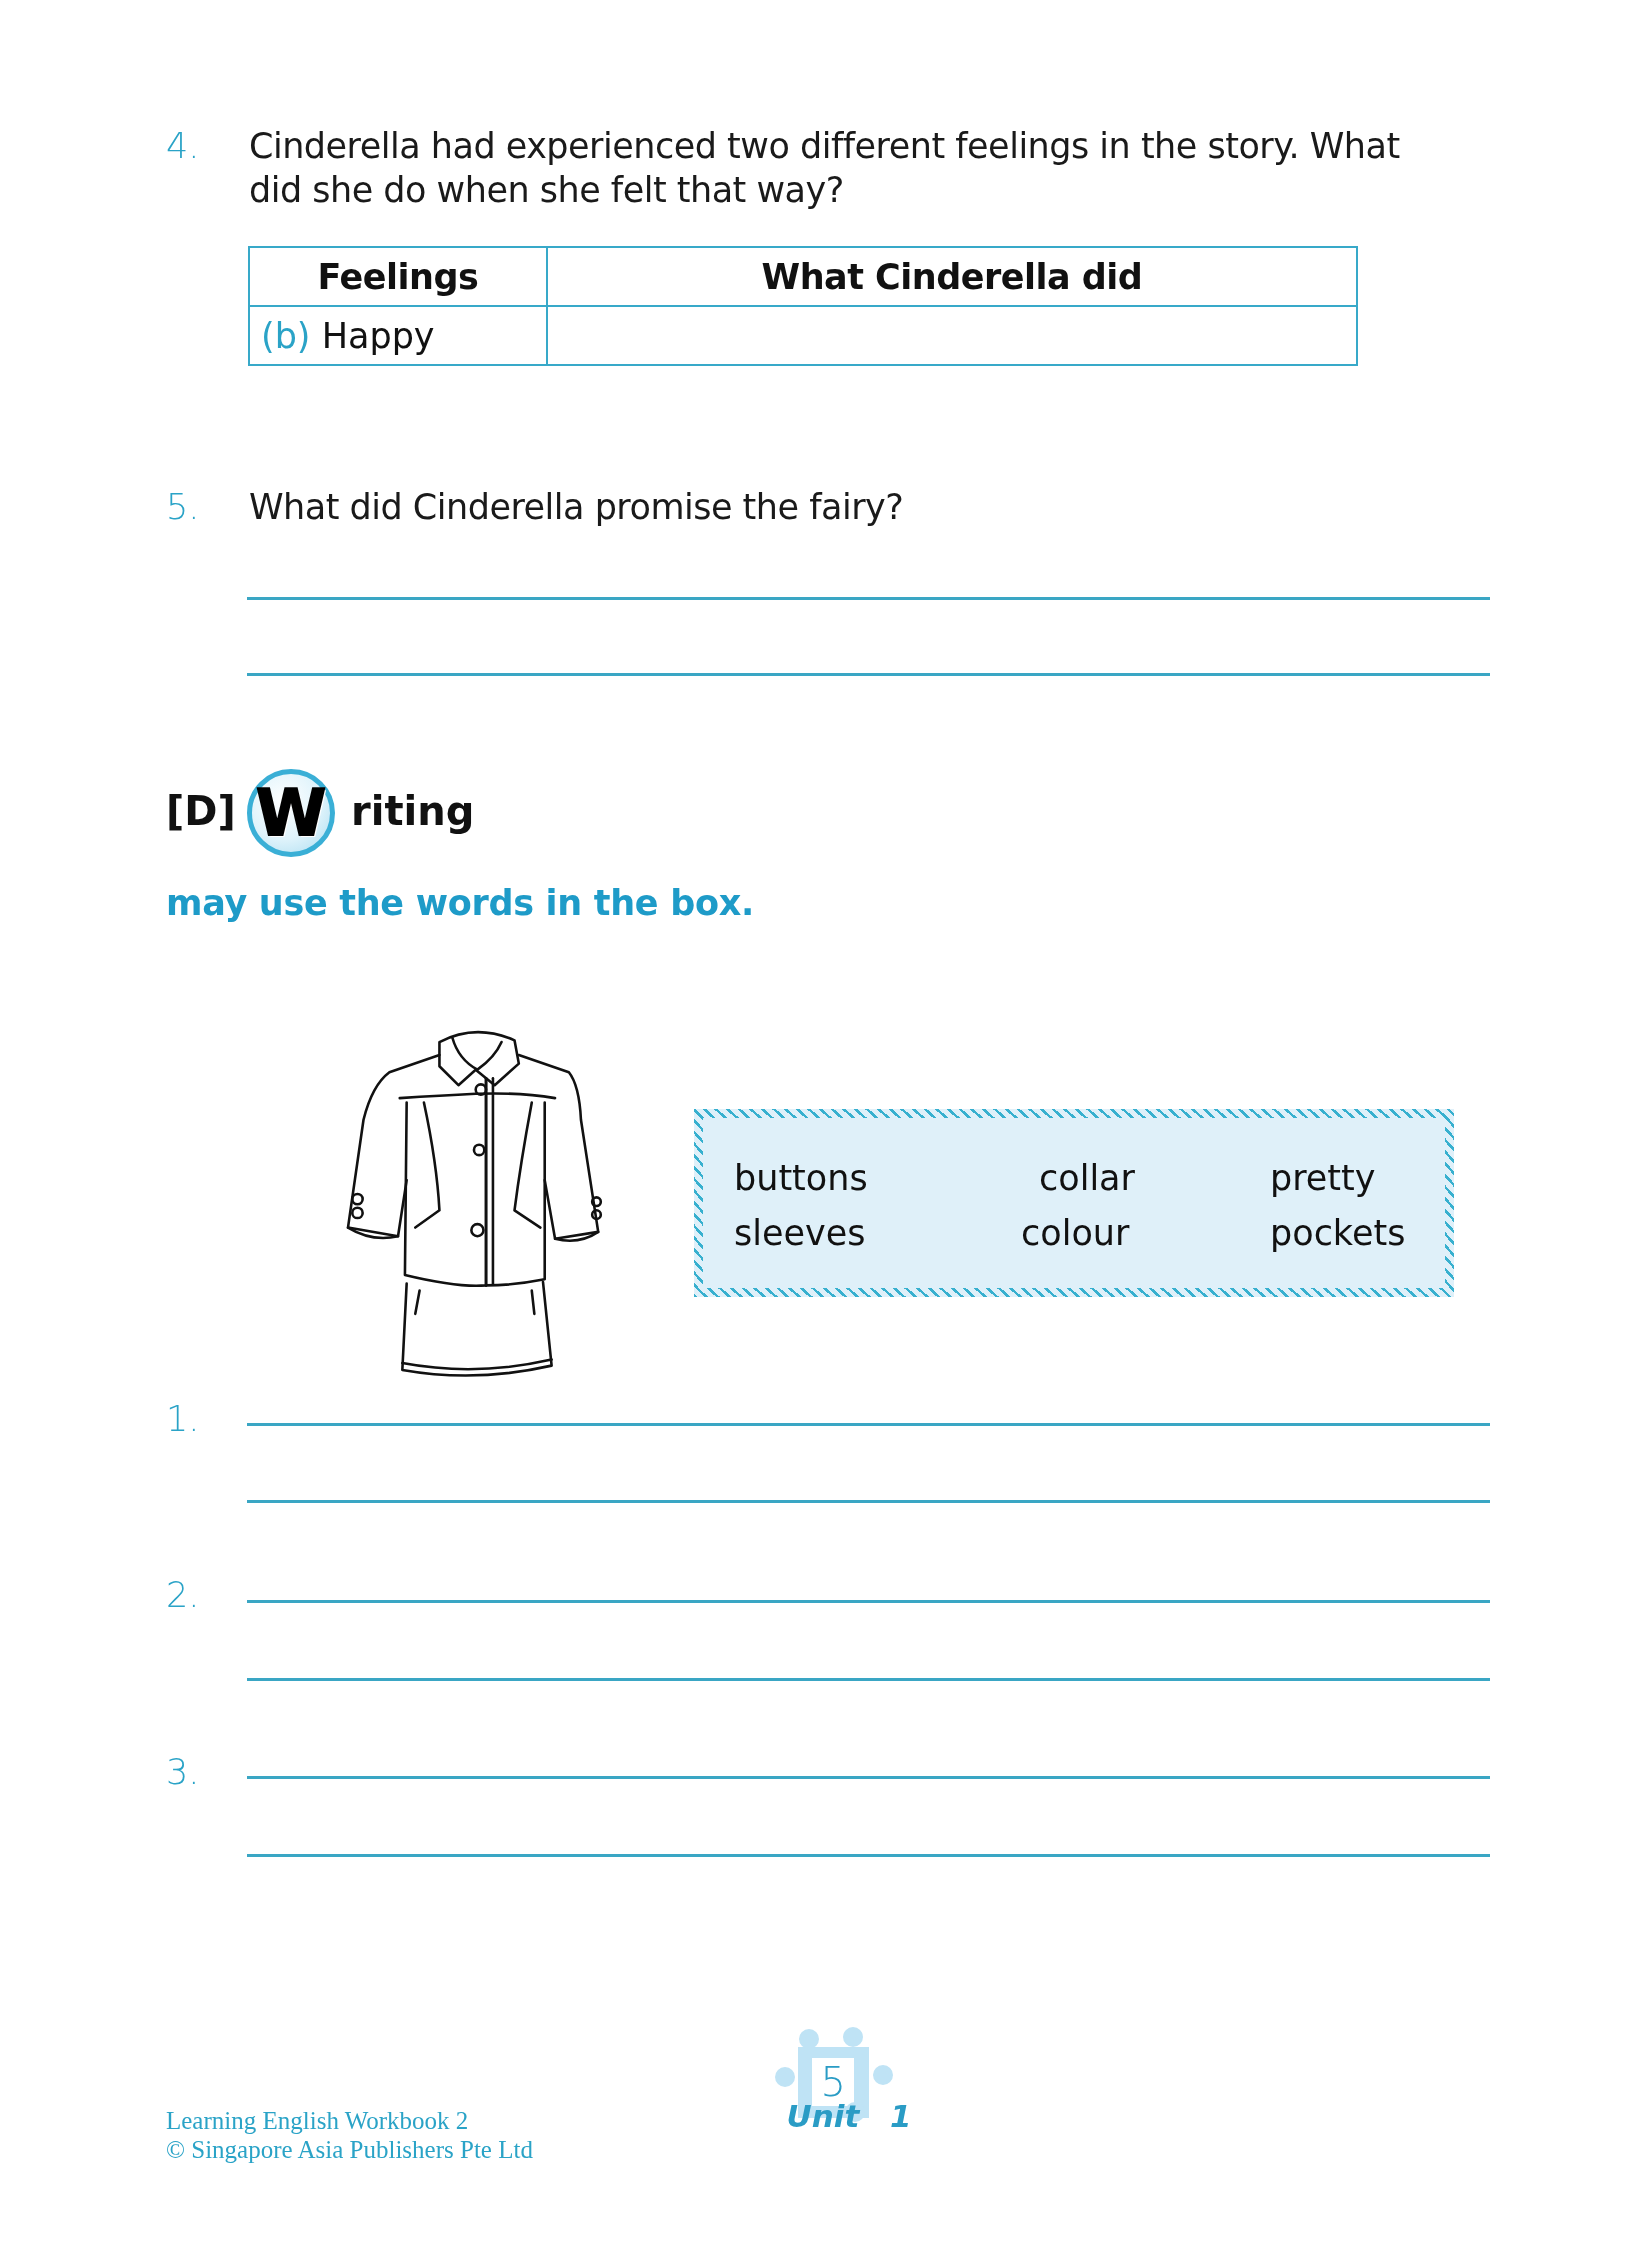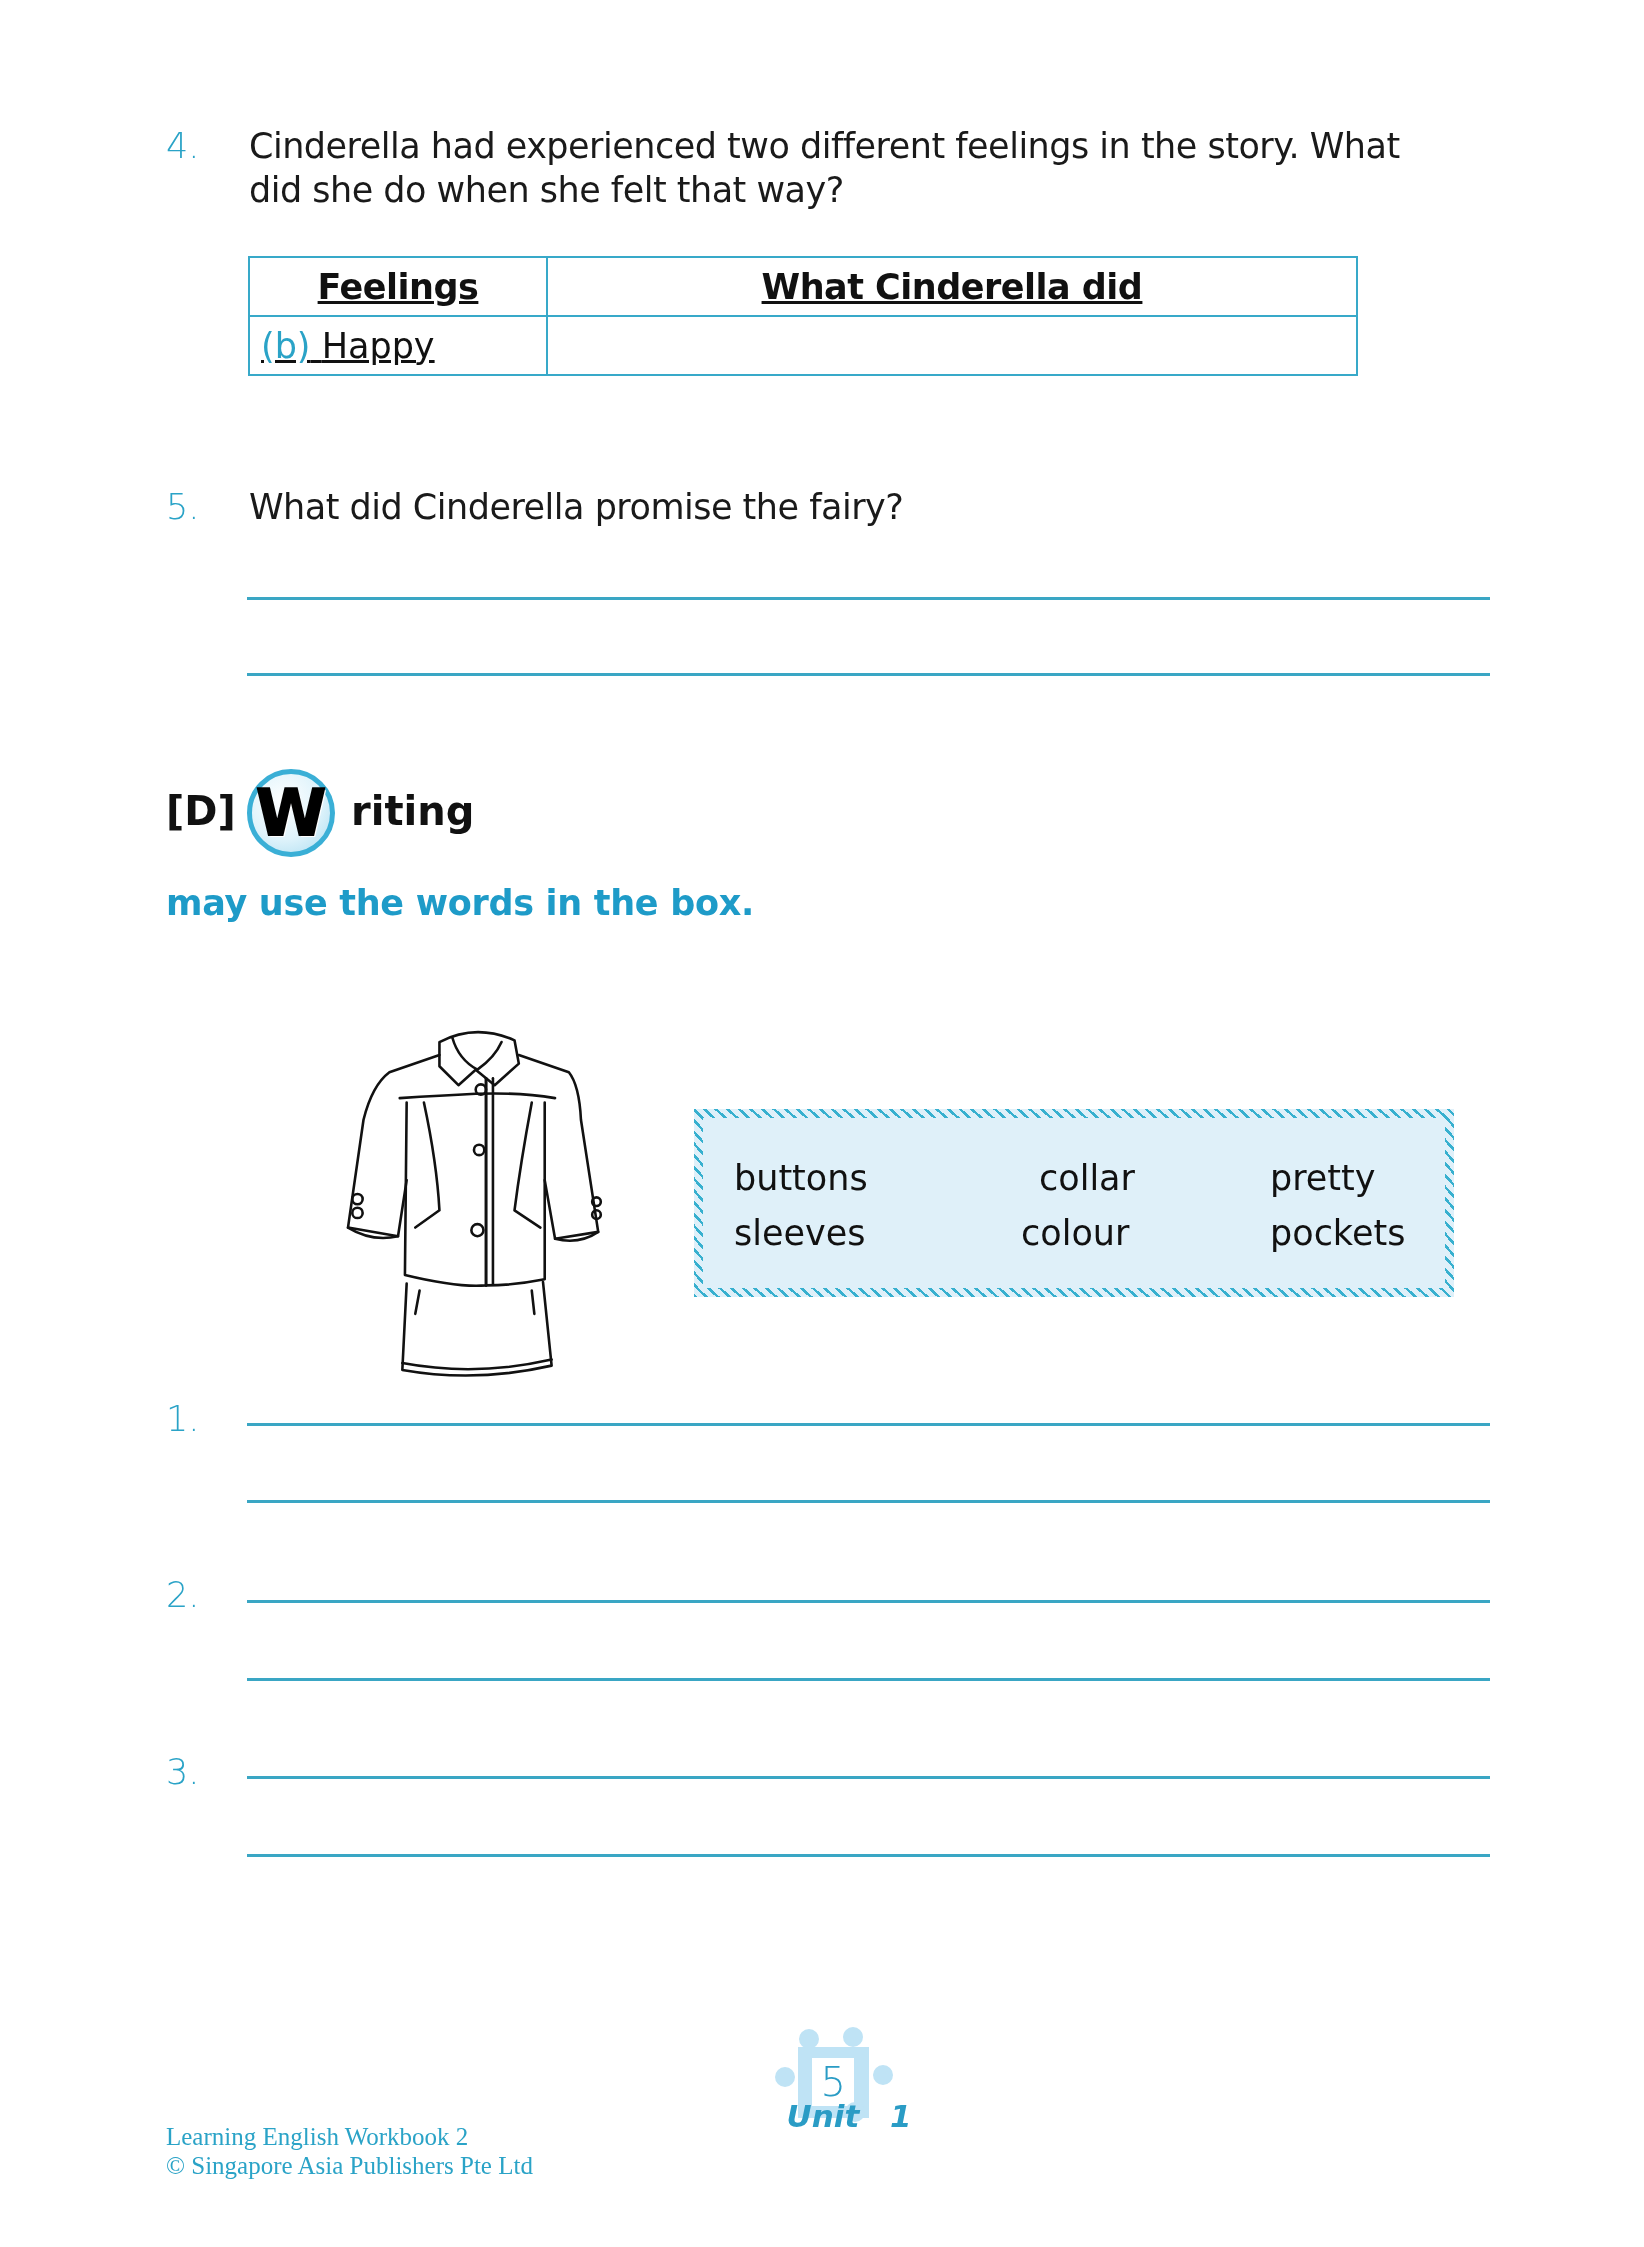--- a/index.html
+++ b/index.html
@@ -4,21 +4,21 @@
 <style>
   html, body { margin: 0; padding: 0; background: #ffffff; }
   body { width: 1645px; height: 2248px; position: relative; overflow: hidden;
          font-family: "DejaVu Sans", sans-serif; color: #111; }
   .abs { position: absolute; }
   .qnum { color: #2aa3c7; font-size: 35px; font-family: "DejaVu Sans", sans-serif; font-weight: 300; }
   .qtext { font-size: 35px; line-height: 44px; color: #1a1a1a; font-family: "DejaVu Sans", sans-serif; letter-spacing: -0.5px; }
   .answer-line { position: absolute; height: 2.7px; background: #3aa6c4; left: 247px; width: 1243px; }
 
   
-  .feel-table { position: absolute; left: 248px; top: 256px; width: 1110px; border-collapse: collapse; text-decoration: underline; }
+  .feel-table { position: absolute; left: 248px; top: 246px; width: 1110px; border-collapse: collapse; }
   .feel-table td, .feel-table th { border: 2.7px solid #38a9c9; height: 57px; padding: 0 11px; font-size: 35px; }
   .feel-table th { font-weight: bold; text-align: center; color: #111; letter-spacing: -0.5px; }
   .feel-table td.c1 { width: 274px; }
   .feel-table .lbl { color: #2aa3c7; }
 
   
   .sec-d { font-size: 40px; font-weight: bold; }
   .w-badge { width: 88px; height: 88px; border-radius: 50%;
              background: radial-gradient(circle at 40% 35%, #ffffff 0%, #dff3fb 55%, #a9dcf0 100%);
              border: 5.5px solid #3aafd6; box-sizing: border-box;
@@ -28,21 +28,21 @@
   .instr { color: #1e9bc8; font-weight: bold; font-size: 35px; line-height: 46px; letter-spacing: -0.3px; }
 
   
   .word-box { position: absolute; left: 694px; top: 1109px; width: 760px; height: 188px;
               background: #dff0f9; box-sizing: border-box;
               border: 9.1px solid transparent;
               border-image: repeating-linear-gradient(45deg, #37b0cf 0 2.7px, #dff0f9 2.7px 8.2px) 10; }
   .word-box .w { position: absolute; font-size: 35px; color: #111; }
 
   
-  .footer-txt { font-family: "Liberation Serif", serif; color: #2aa3c7; font-size: 25px; line-height: 29px; margin-top: 16px; }
+  .footer-txt { font-family: "Liberation Serif", serif; color: #2aa3c7; font-size: 25px; line-height: 29px; }
   .pg-square { width: 71px; height: 71px; background: #bfe3f5; }
   .pg-inner { width: 42px; height: 48px; background: #fff; display:flex; align-items:center; justify-content:center;
               font-size: 40px; color: #2a9cc5; font-weight: 300; }
   .dot { width: 20px; height: 20px; border-radius: 50%; background: #bfe3f5; }
   .unit-txt { color: #2a9cc5; font-size: 31px; font-style: italic; font-weight: bold; }
 </style>
 </head>
 <body>
 
 <div class="abs qnum" style="left:166px; top:126px;">4.</div>

